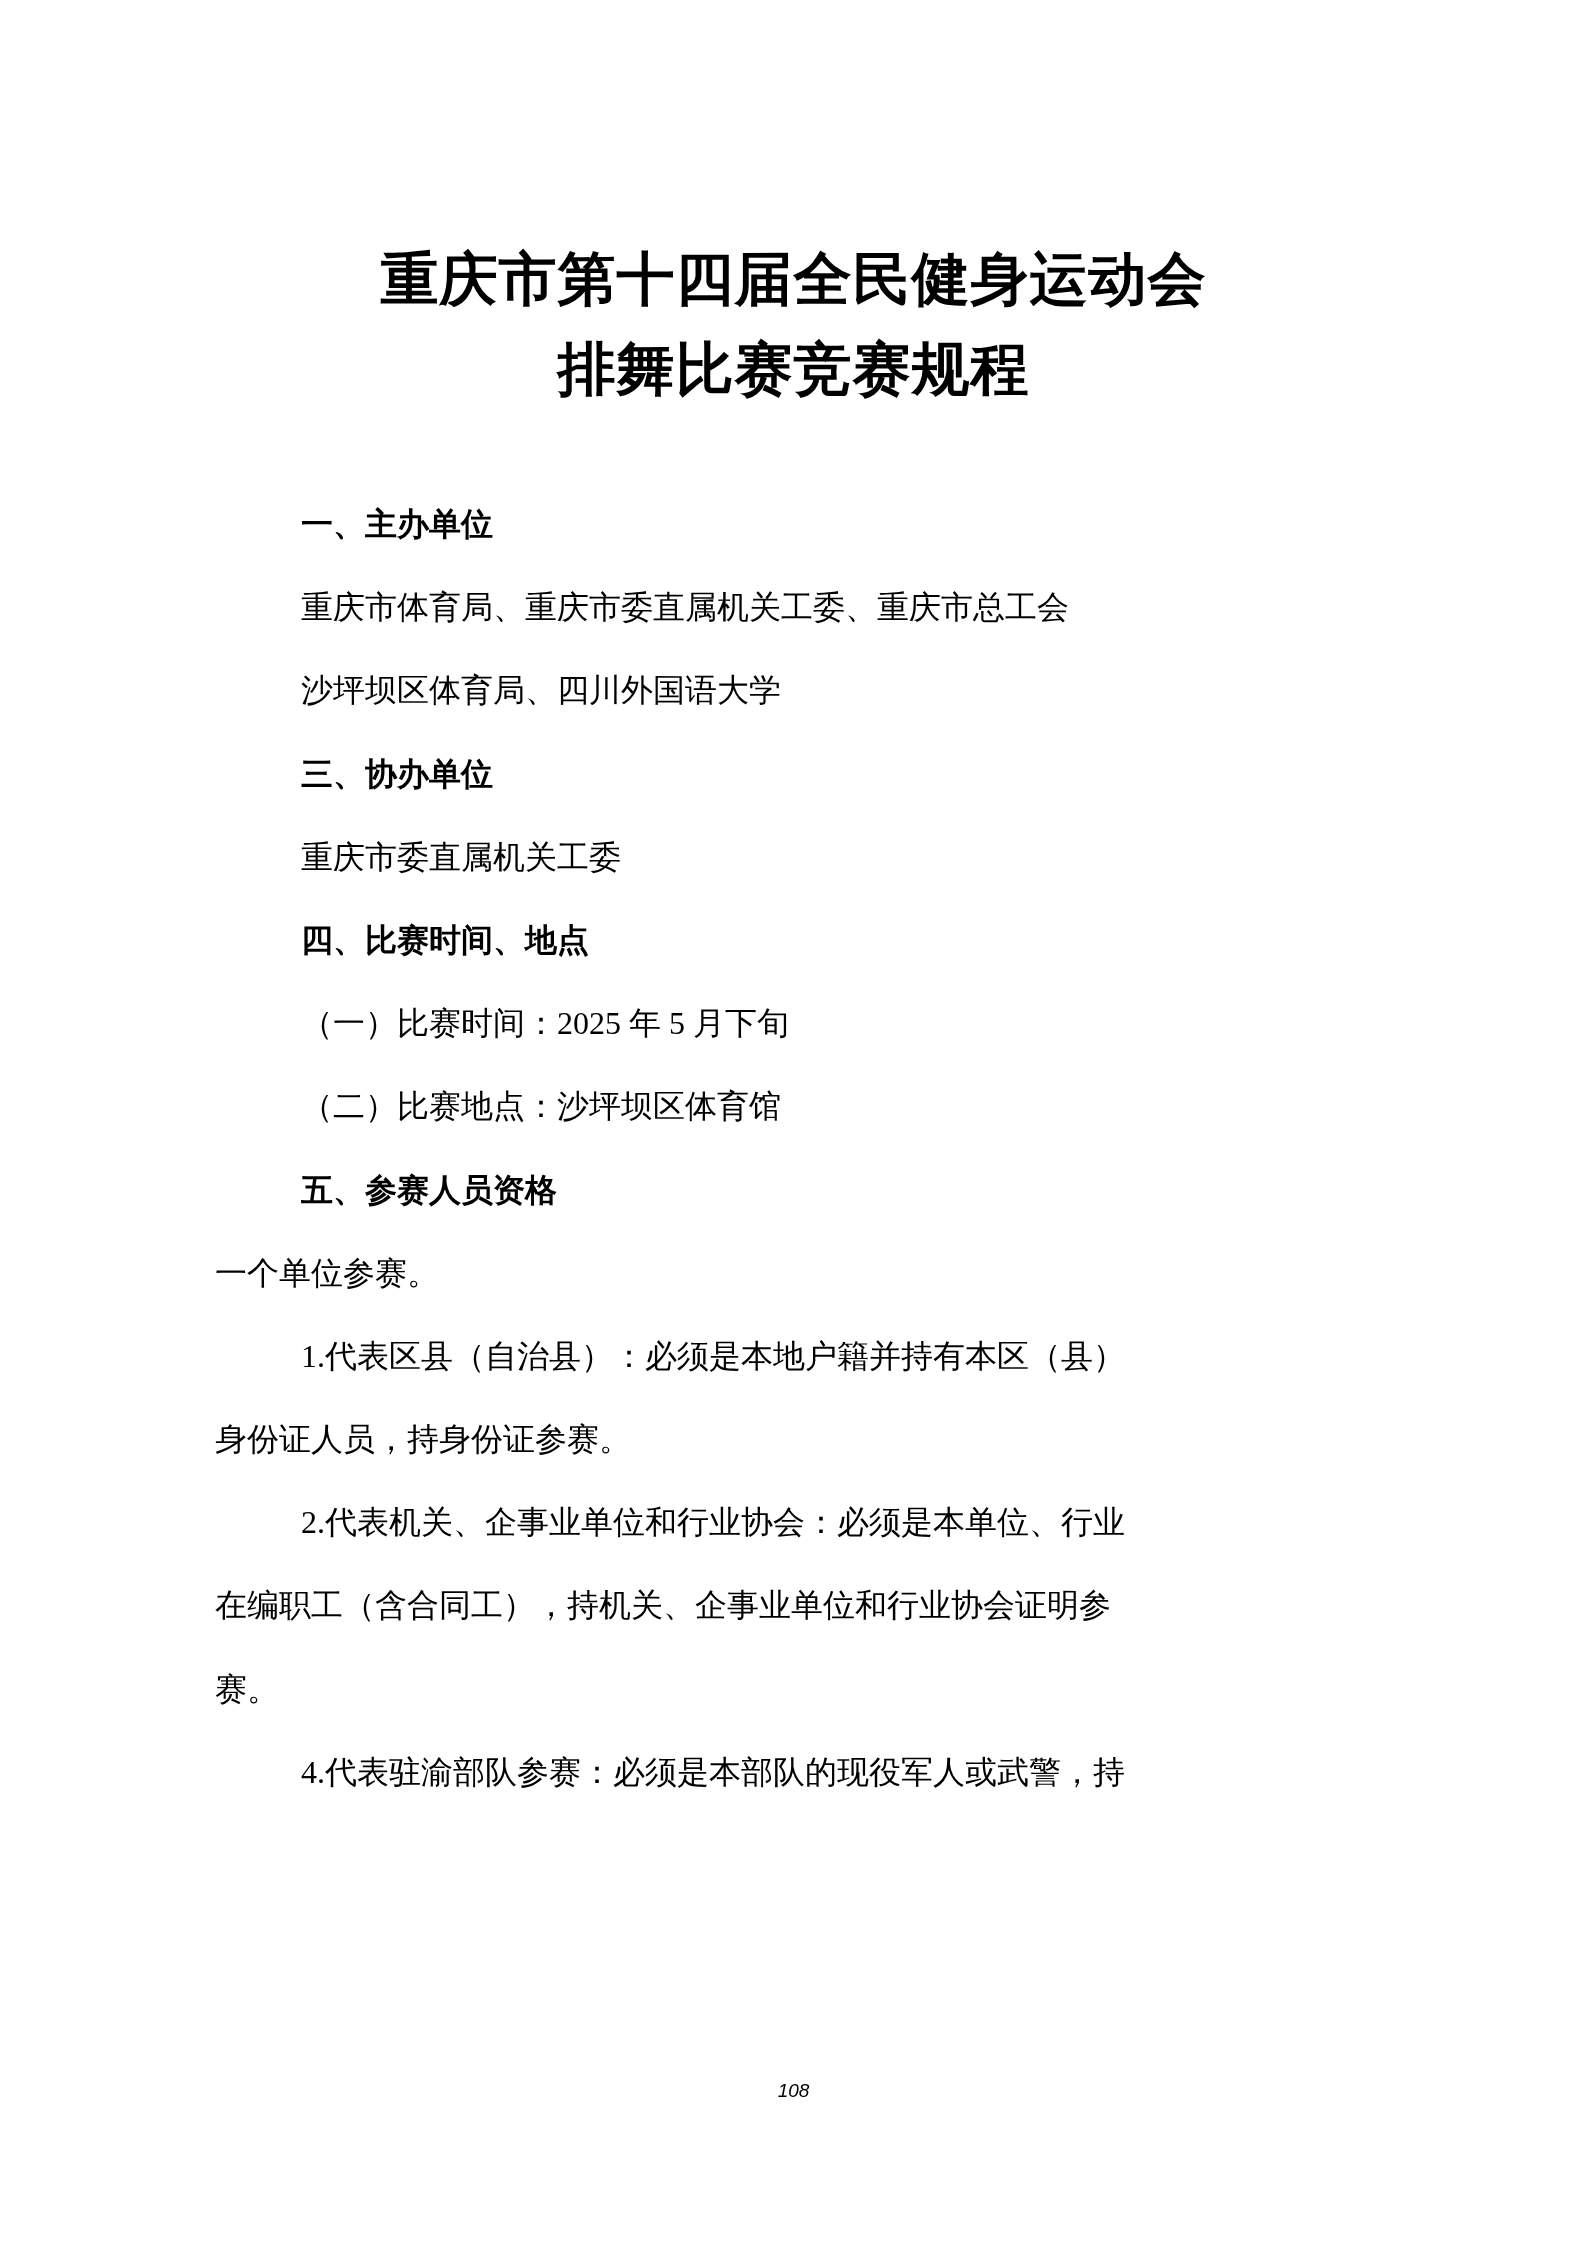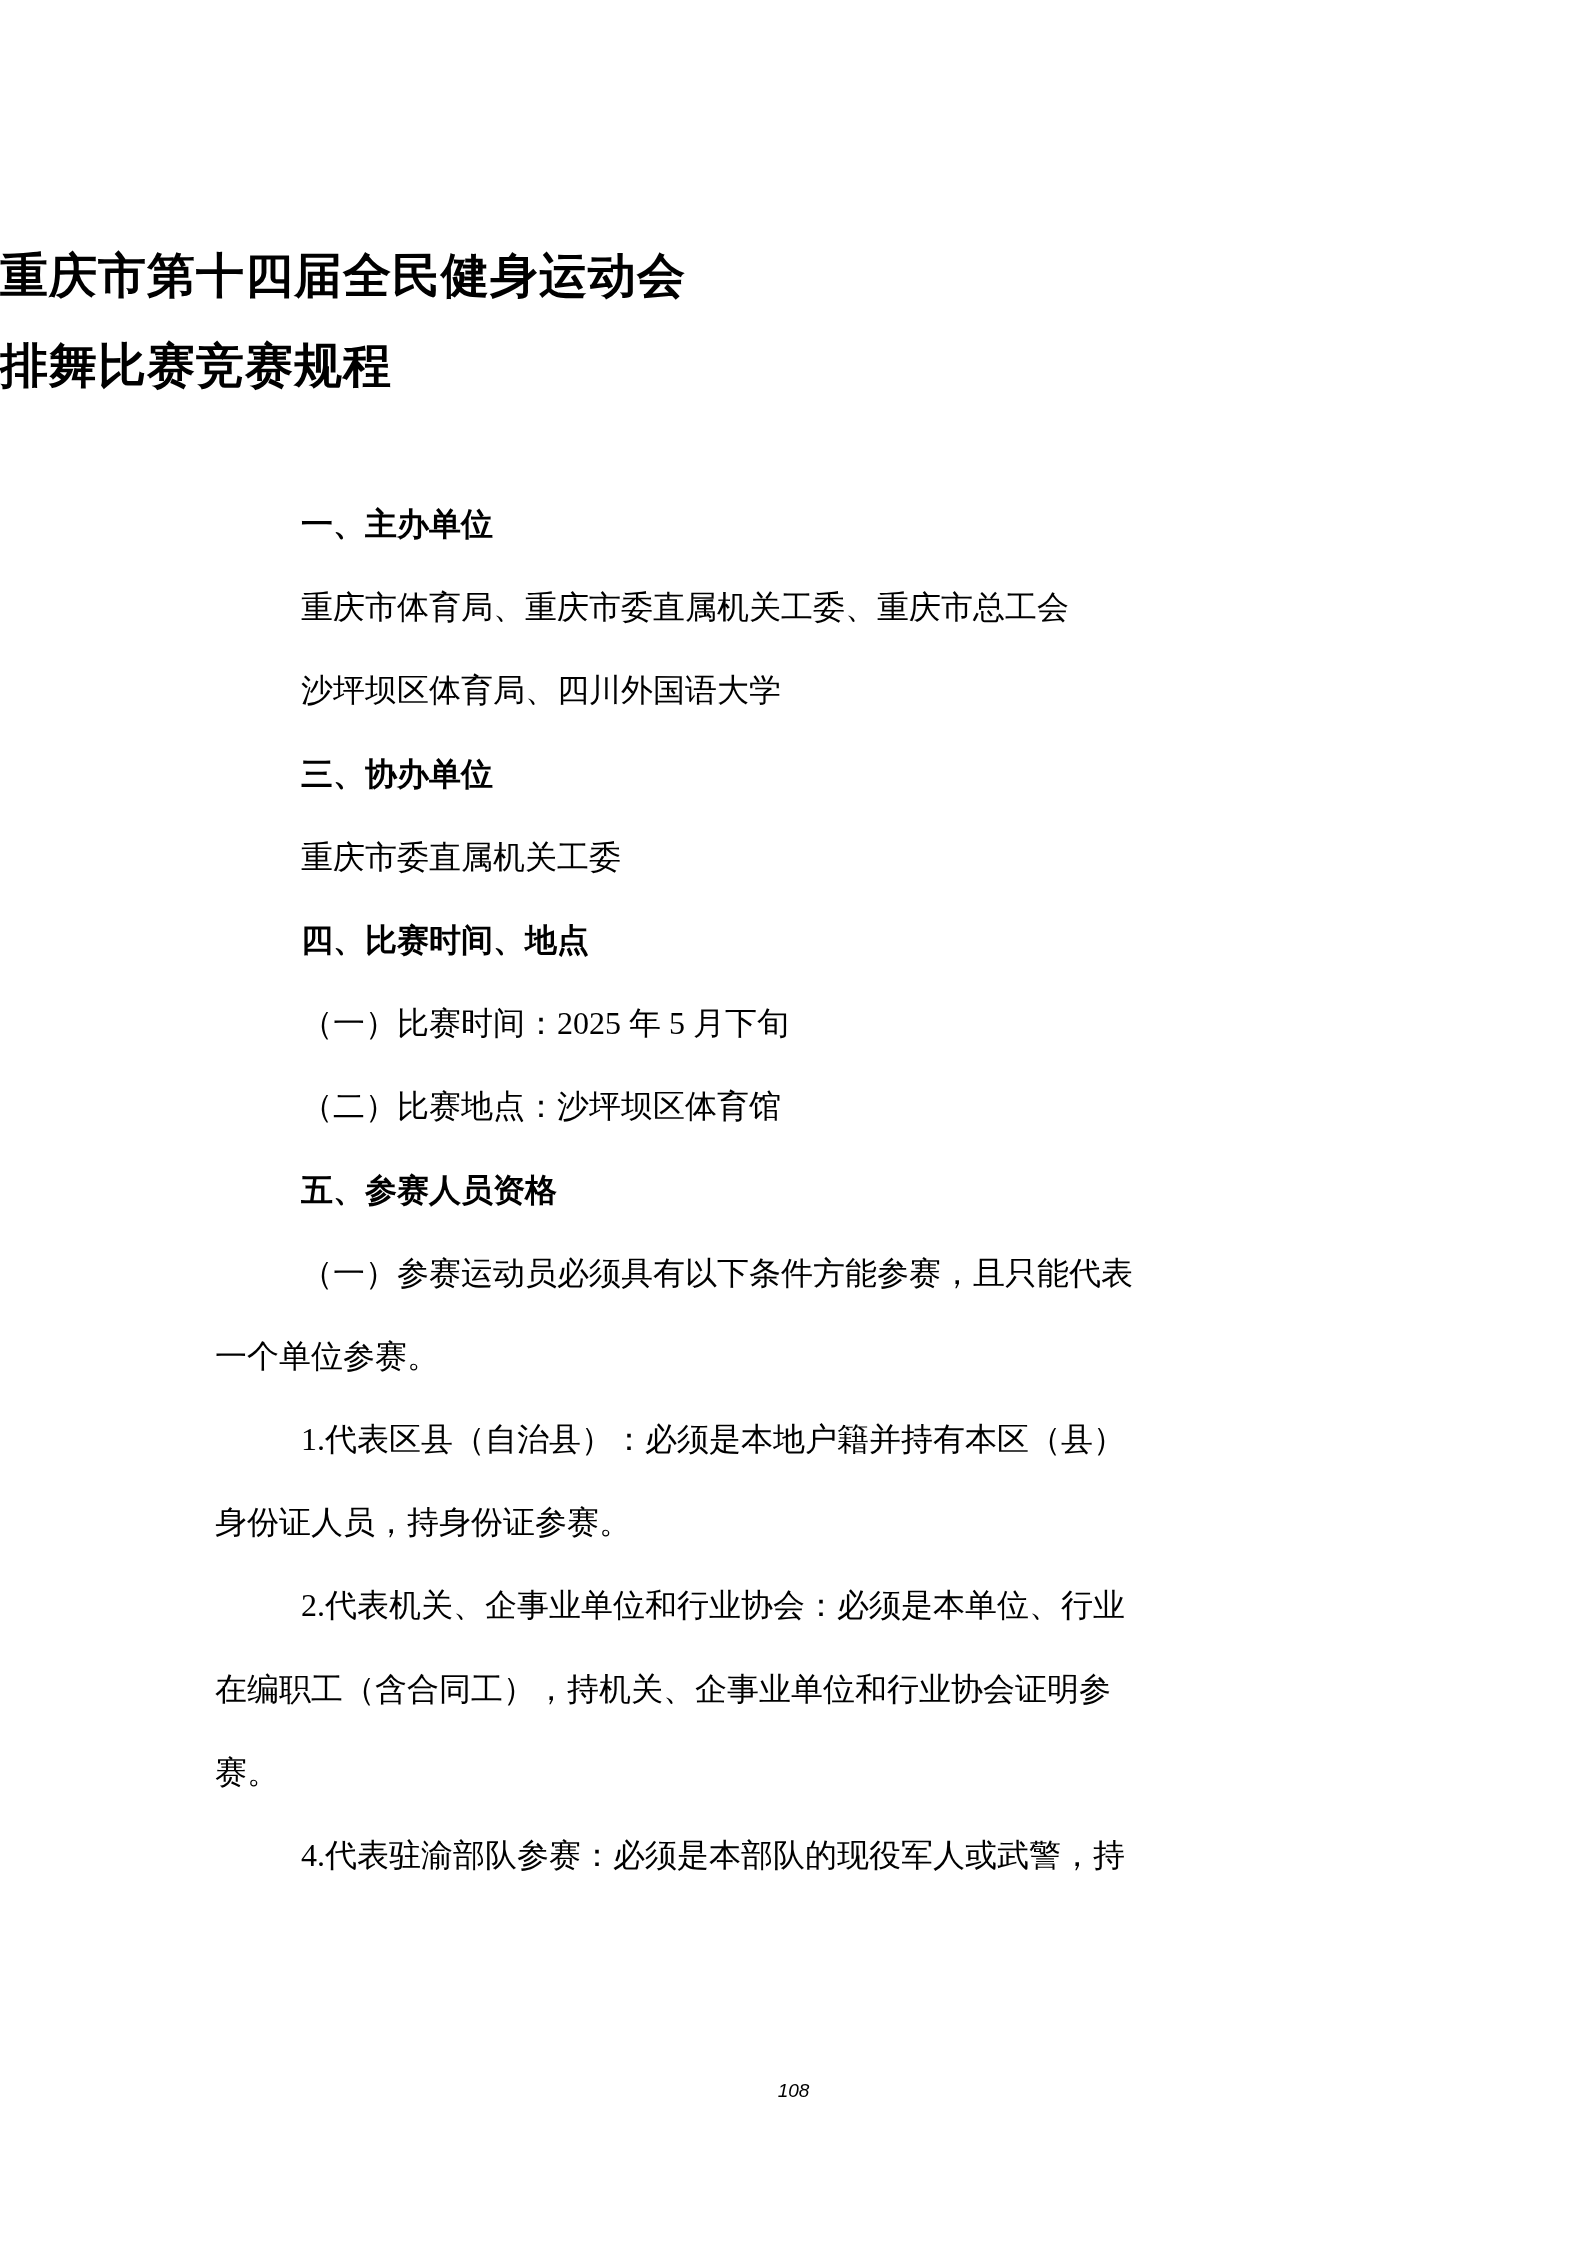--- a/index.html
+++ b/index.html
@@ -13,24 +13,24 @@
     height: 2245px;
     background: #ffffff;
     color: #000000;
     overflow: hidden;
   }
   .doc-title {
     position: absolute;
     top: 234px;
     left: 0;
     width: 100%;
-    text-align: left;
-    font-family: Liberation Mono, monospace;
+    text-align: center;
+    font-family: Liberation Sans, sans-serif;
     font-weight: bold;
-    font-size: 48px;
+    font-size: 58px;
     letter-spacing: 1px;
   }
   .title-line {
     height: 90px;
     line-height: 90px;
   }
   .doc-body {
     position: absolute;
     top: 483px;
     left: 215px;
@@ -78,21 +78,20 @@
   <main class="doc-body" id="doc-body">
       <div class="line heading indent">一、主办单位</div>
       <div class="line body indent">重庆市体育局、重庆市委直属机关工委、重庆市总工会</div>
       <div class="line body indent">沙坪坝区体育局、四川外国语大学</div>
       <div class="line heading indent">三、协办单位</div>
       <div class="line body indent">重庆市委直属机关工委</div>
       <div class="line heading indent">四、比赛时间、地点</div>
       <div class="line body indent">（一）比赛时间：2025 年 5 月下旬</div>
       <div class="line body indent">（二）比赛地点：沙坪坝区体育馆</div>
       <div class="line heading indent">五、参赛人员资格</div>
-      <div class="line body indent">（一）参赛运动员必须具有以下条件方能参赛，且只能代表</div>
       <div class="line body">一个单位参赛。</div>
       <div class="line body indent">1.代表区县（自治县）：必须是本地户籍并持有本区（县）</div>
       <div class="line body">身份证人员，持身份证参赛。</div>
       <div class="line body indent">2.代表机关、企事业单位和行业协会：必须是本单位、行业</div>
       <div class="line body">在编职工（含合同工），持机关、企事业单位和行业协会证明参</div>
       <div class="line body">赛。</div>
       <div class="line body indent">4.代表驻渝部队参赛：必须是本部队的现役军人或武警，持</div>
     </main>
 
   <footer class="page-footer">

